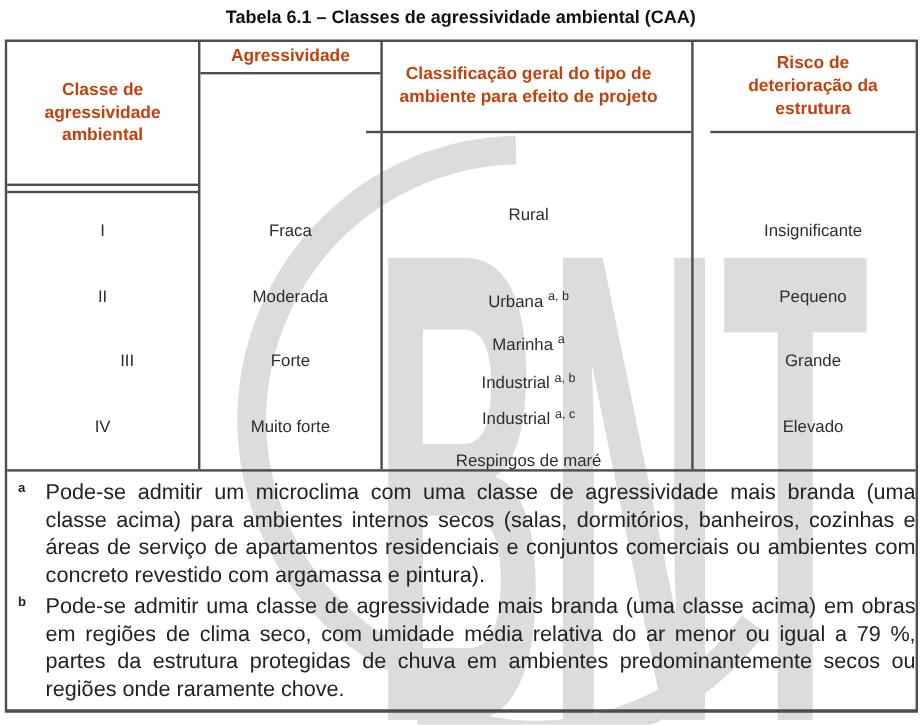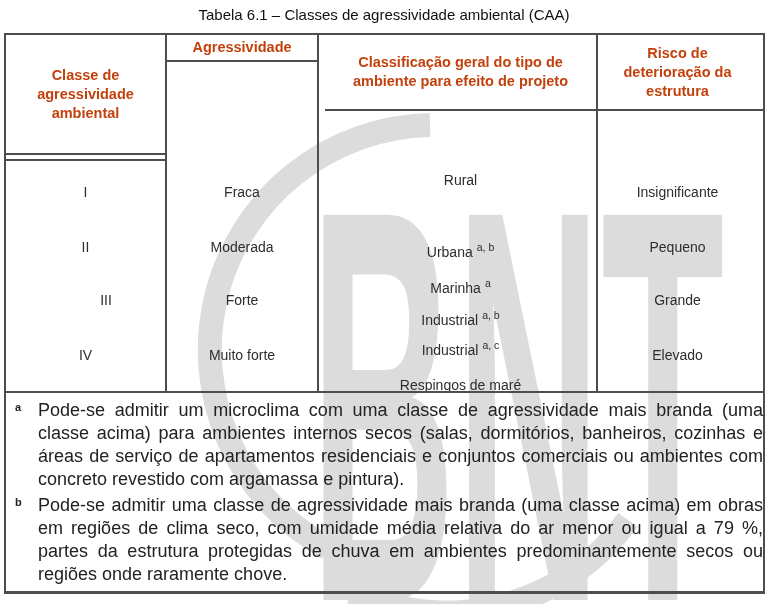--- a/index.html
+++ b/index.html
@@ -1,21 +1,21 @@
 <!DOCTYPE html>
 <html><head>
 <meta charset="utf-8">
 <style>
   html,body{margin:0;padding:0;background:#fff;}
   .page{position:relative;width:768px;height:604px;background:#ffffff;overflow:hidden;
         font-family:"Liberation Sans",sans-serif;color:#222;}
   .wm{position:absolute;left:0;top:0;z-index:0;}
   .content{position:absolute;left:0;top:0;width:768px;height:604px;z-index:1;}
   .title{position:absolute;left:0;top:6px;width:768px;text-align:center;
-         font-size:15px;font-weight:normal;color:#111;}
+         font-size:15px;font-weight:bold;color:#111;}
   .tbl{position:absolute;left:4px;top:33px;width:761px;height:561px;box-sizing:border-box;
        border:2px solid #4d4d4d;border-bottom:3px solid #4d4d4d;}
   .col{position:absolute;top:0;height:356px;box-sizing:border-box;}
   .col.brd{border-right:2px solid #4d4d4d;}
   .hcell{position:absolute;left:0;right:0;top:0;display:flex;align-items:center;justify-content:center;
          box-sizing:border-box;border-bottom:2px solid #4d4d4d;
          font-weight:bold;font-size:14.5px;line-height:19px;text-align:center;color:#c2410c;
          white-space:pre-line;}
   .hline2{position:absolute;left:0;right:0;top:124px;border-top:2px solid #4d4d4d;}
   .bl{position:absolute;left:0;right:0;text-align:center;font-size:14px;line-height:18px;color:#2d2d2d;}
@@ -59,21 +59,21 @@
       </div>
 
       <div class="col brd" style="left:161px;width:152px;">
         <div class="hcell" style="height:27px;">Agressividade</div>
         <div class="bl" style="top:148px;">Fraca</div>
         <div class="bl" style="top:203px;">Moderada</div>
         <div class="bl" style="top:256px;">Forte</div>
         <div class="bl" style="top:311px;">Muito forte</div>
       </div>
 
-      <div class="col brd" style="left:319px;width:273px;">
+      <div class="col brd" style="left:299px;width:273px;">
         <div class="hcell" style="height:76px;">Classificação geral do tipo de
 ambiente para efeito de projeto</div>
         <div class="bl" style="top:131px;"><span>Rural</span><sup class="sp"></sup></div>
         <div class="bl" style="top:203px;"><span>Urbana</span><sup class="sp">a, b</sup></div>
         <div class="bl" style="top:239px;"><span>Marinha</span><sup class="sp">a</sup></div>
         <div class="bl" style="top:271px;"><span>Industrial</span><sup class="sp">a, b</sup></div>
         <div class="bl" style="top:301px;"><span>Industrial</span><sup class="sp">a, c</sup></div>
         <div class="bl" style="top:336px;"><span>Respingos de maré</span><sup class="sp"></sup></div>
       </div>
 

